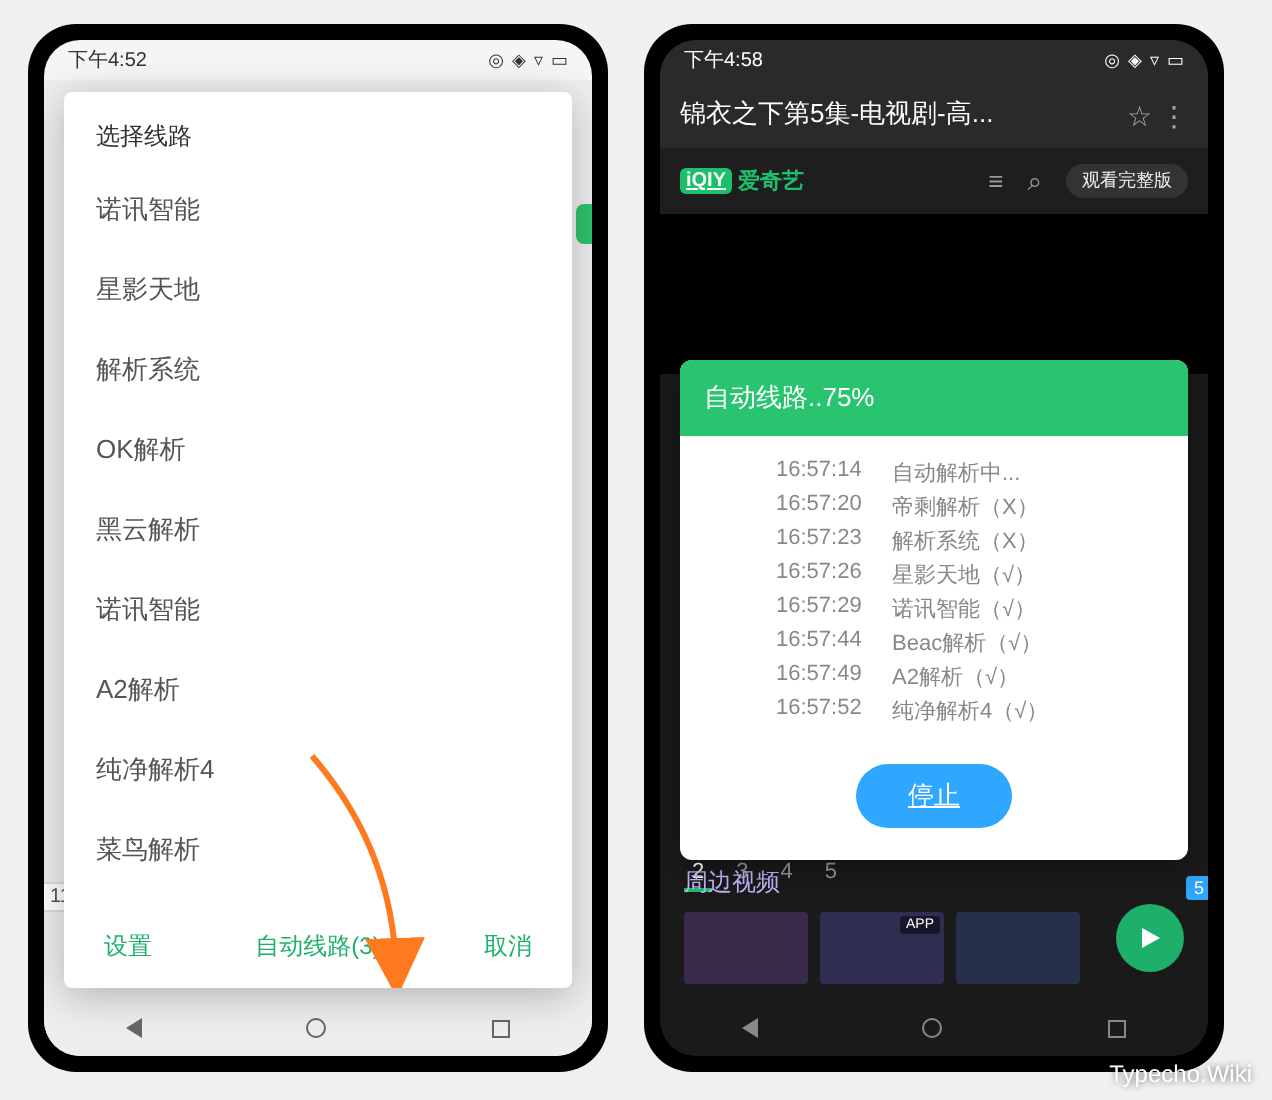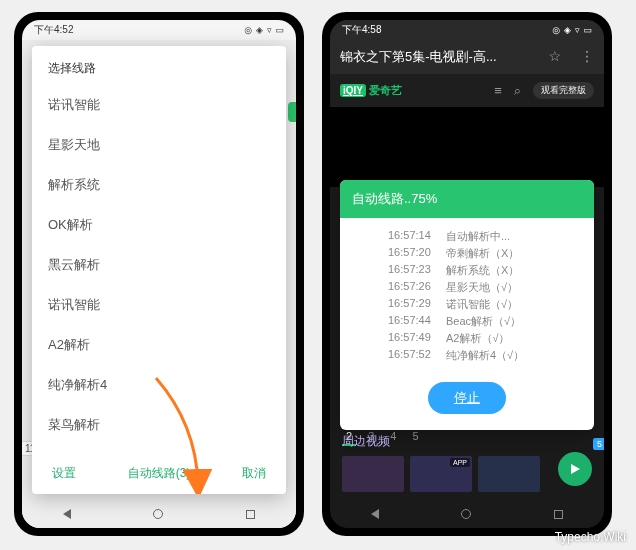--- a/index.html
+++ b/index.html
@@ -113,22 +113,22 @@
       z-index: 20;
       pointer-events: none;
     }
 
     
     .screen2 { background: #1a1a1a; }
     .app-header {
       background: #2a2a2a;
       padding: 8px 10px;
       display: flex;
-      align-items: flex-start;
-      gap: 19px;
+      align-items: flex-end;
+      gap: 4px;
       color: #fff;
       font-size: 13px;
     }
     .app-header-title { flex: 1; white-space: nowrap; overflow: hidden; text-overflow: ellipsis; }
     .app-header .header-icon { color: #aaa; font-size: 14px; }
     .app-toolbar {
       background: #1e1e1e;
       padding: 8px 10px;
       display: flex;
       align-items: center;

